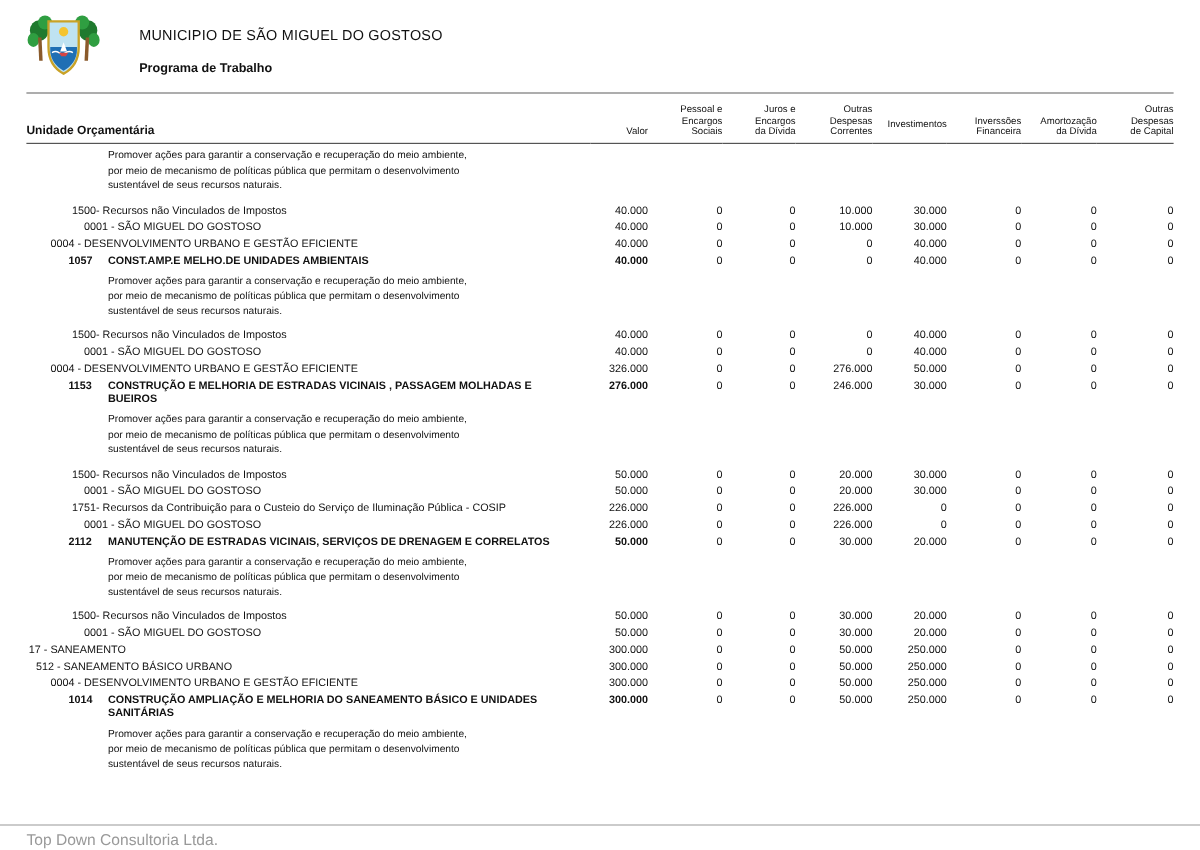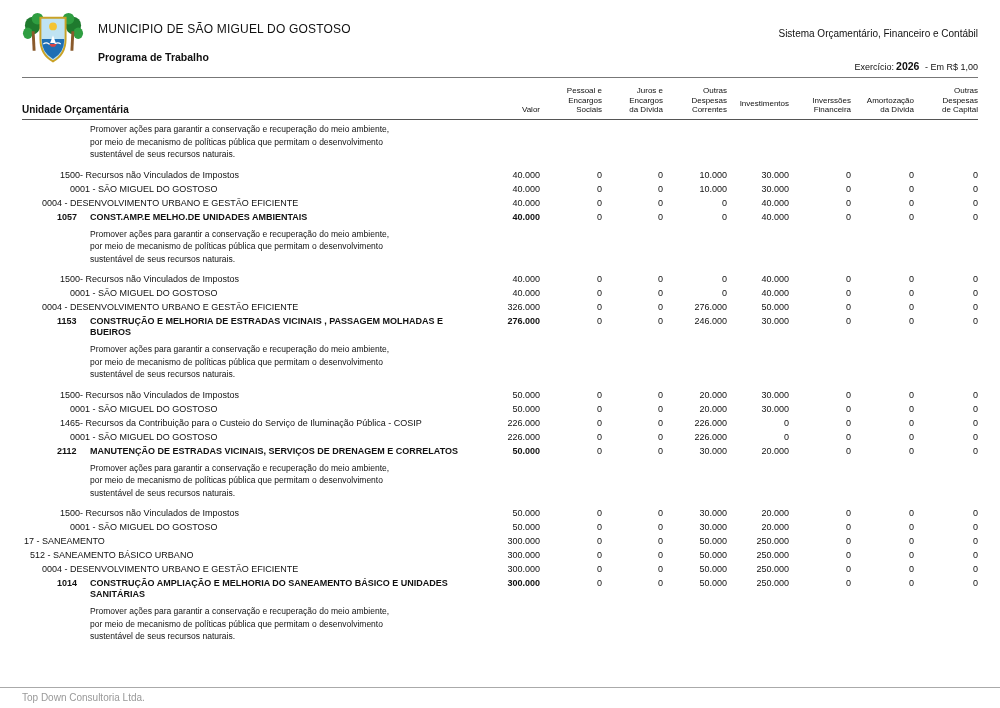--- a/index.html
+++ b/index.html
@@ -5,21 +5,21 @@
   html,body{margin:0;padding:0;}
   body{
     width:1000px;height:708px;background:#fff;color:#111;
     font-family:"Liberation Sans",sans-serif;
     overflow:hidden;position:relative;
   }
   .page{padding:10px 22px 0 22px;}
 
   
   .report-header{display:flex;justify-content:space-between;align-items:flex-start;}
-  .hdr-left{display:flex;gap:14px;}
+  .hdr-left{display:flex;gap:32px;}
   .logo{width:62px;height:62px;flex:0 0 auto;}
   .hdr-titles{padding-top:12px;}
   .municipality{font-size:12px;letter-spacing:.2px;}
   .report-title{font-size:10.5px;font-weight:bold;margin-top:15px;}
   .hdr-right{text-align:right;padding-top:18px;font-size:10px;}
   .exercise{margin-top:21px;font-size:9px;}
   .exercise .year{font-weight:bold;font-size:10.5px;margin-left:2px;}
   .exercise .suffix{margin-left:3px;}
   .hr{border-bottom:1px solid #777;margin-top:5px;}
 
@@ -41,21 +41,21 @@
   .lbl.locator{padding-left:48px;}
 
   .desc{padding-left:68px;font-weight:normal;font-size:8.5px;line-height:12.5px;margin:2px 0 6px 0;}
   .action-line{display:flex;}
   .action-code{margin-left:35px;min-width:33px;font-weight:bold;}
   .action-title{font-weight:bold;max-width:378px;}
 
   
   .footer{position:absolute;left:0;right:0;bottom:0;height:20px;
           border-top:1px solid #aaa;background:#fff;}
-  .footer .company{color:#999;font-size:10px;padding:4px 0 0 22px;}
+  .footer .company{color:#999;font-size:13px;padding:4px 0 0 22px;}
 </style>
 </head>
 <body>
 
 <div class="page">
 
   <div class="report-header">
     <div class="hdr-left">
       <svg class="logo" viewBox="0 0 64 64" aria-hidden="true">
 
@@ -72,27 +72,20 @@
         <path d="M19 8 H45 V30 Q45 46 32 53 Q19 46 19 30 Z" fill="#bfe3f2" stroke="#c9a227" stroke-width="2"></path>
         <circle cx="32" cy="17" r="4" fill="#f4c430"></circle>
         <path d="M20.5 30 H43.5 V32 Q43.5 44 32 50.5 Q20.5 44 20.5 32 Z" fill="#1f6fb4"></path>
         <path d="M22 35 q3 -2 6 0 q3 2 6 0 q3 -2 6 0" stroke="#ffffff" stroke-width="1.2" fill="none"></path>
         <path d="M29 34 L35 34 L32 26 Z" fill="#ffffff"></path>
         <path d="M28 35 h8 l-2 3 h-4 z" fill="#d64545"></path>
       </svg>
       <div class="hdr-titles">
         <div class="municipality">MUNICIPIO DE SÃO MIGUEL DO GOSTOSO</div>
         <div class="report-title">Programa de Trabalho</div>
-      </div>
-    </div>
-    <div class="hdr-right">
-      <div>Sistema Orçamentário, Financeiro e Contábil</div>
-      <div class="exercise">
-        <span>Exercício:</span><span class="year">2026</span>
-        <span class="suffix">- Em R$ 1,00</span>
       </div>
     </div>
   </div>
 
   <div class="hr"></div>
 
   <table>
     <colgroup>
       <col style="width:470px">
         <col style="width:48px">
@@ -304,21 +297,21 @@
           <td class="num">0</td>
           <td class="num">0</td>
           <td class="num">20.000</td>
           <td class="num">30.000</td>
           <td class="num">0</td>
           <td class="num">0</td>
           <td class="num">0</td>
         </tr>
         <tr>
           <td>
-            <div class="lbl source">1465- Recursos da Contribuição para o Custeio do Serviço de Iluminação Pública - COSIP</div>
+            <div class="lbl source">1751- Recursos da Contribuição para o Custeio do Serviço de Iluminação Pública - COSIP</div>
           </td>
           <td class="num">226.000</td>
           <td class="num">0</td>
           <td class="num">0</td>
           <td class="num">226.000</td>
           <td class="num">0</td>
           <td class="num">0</td>
           <td class="num">0</td>
           <td class="num">0</td>
         </tr>

